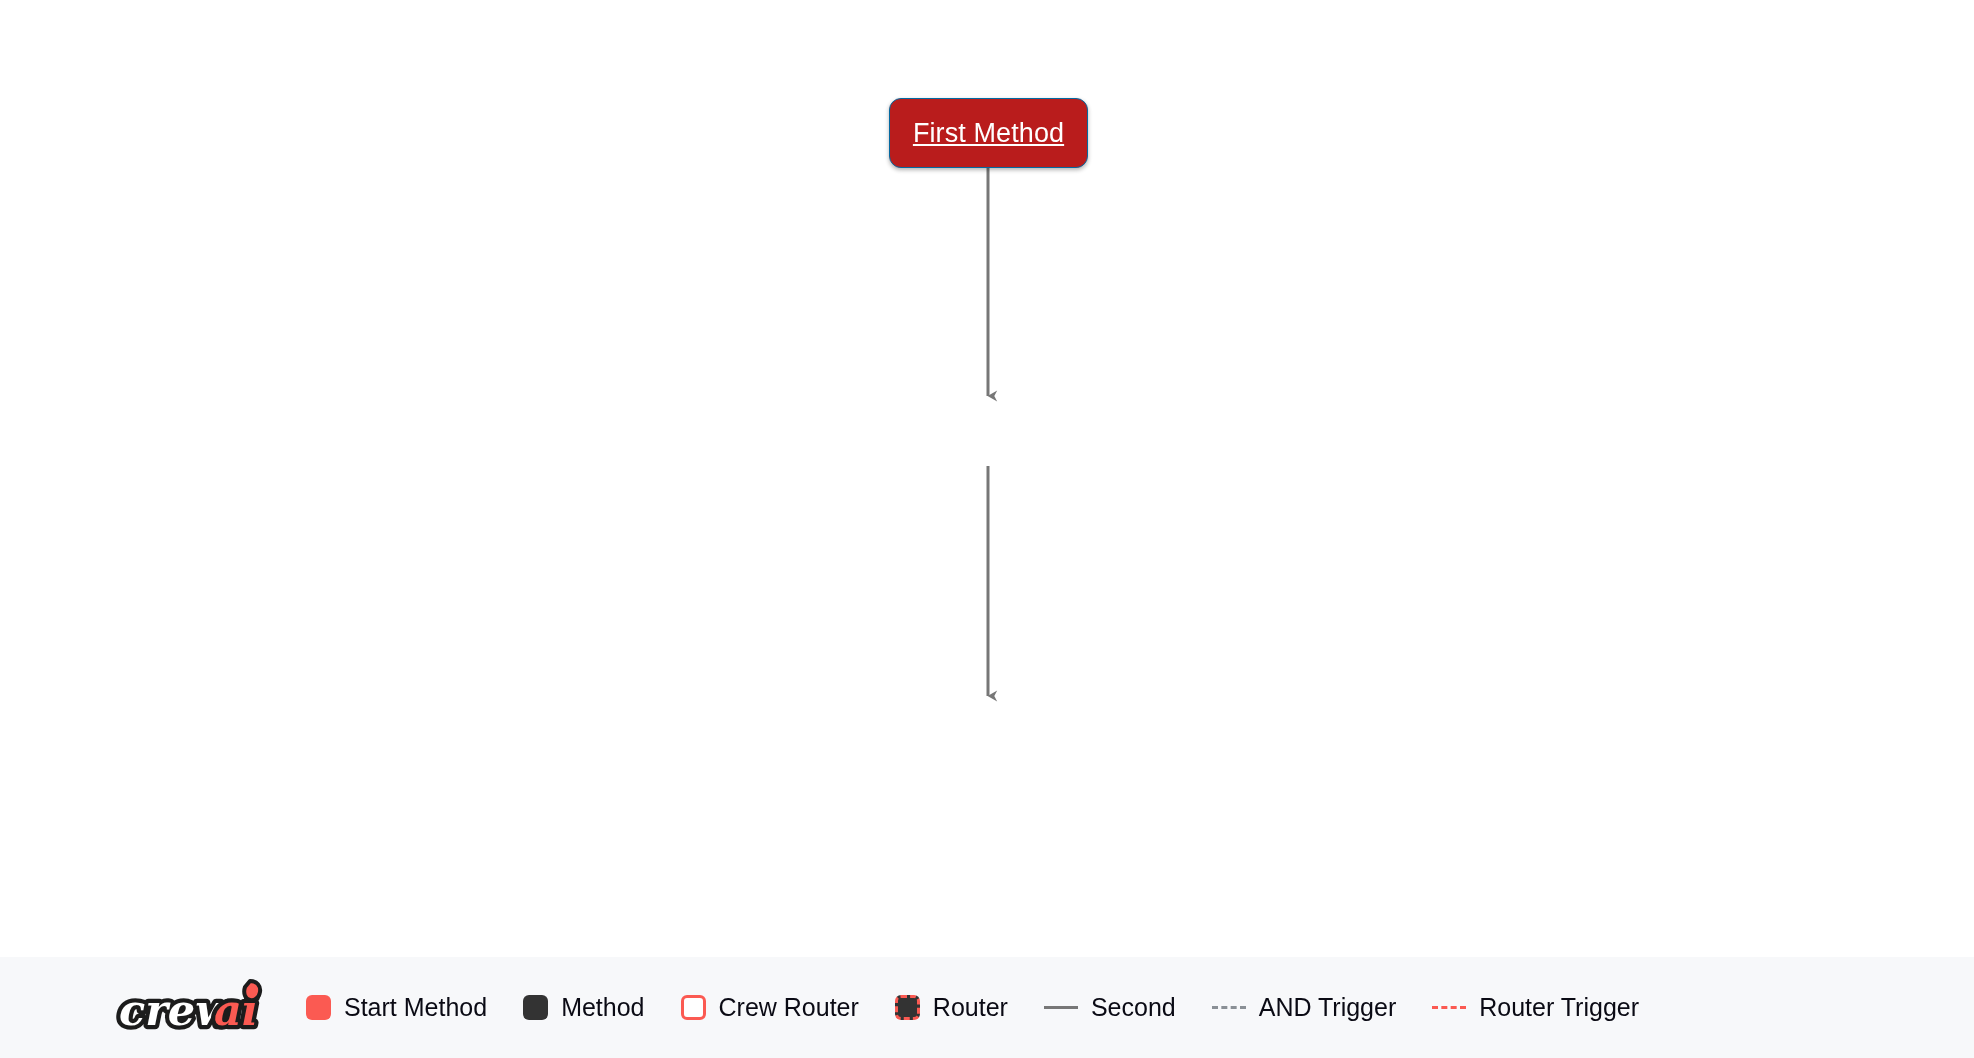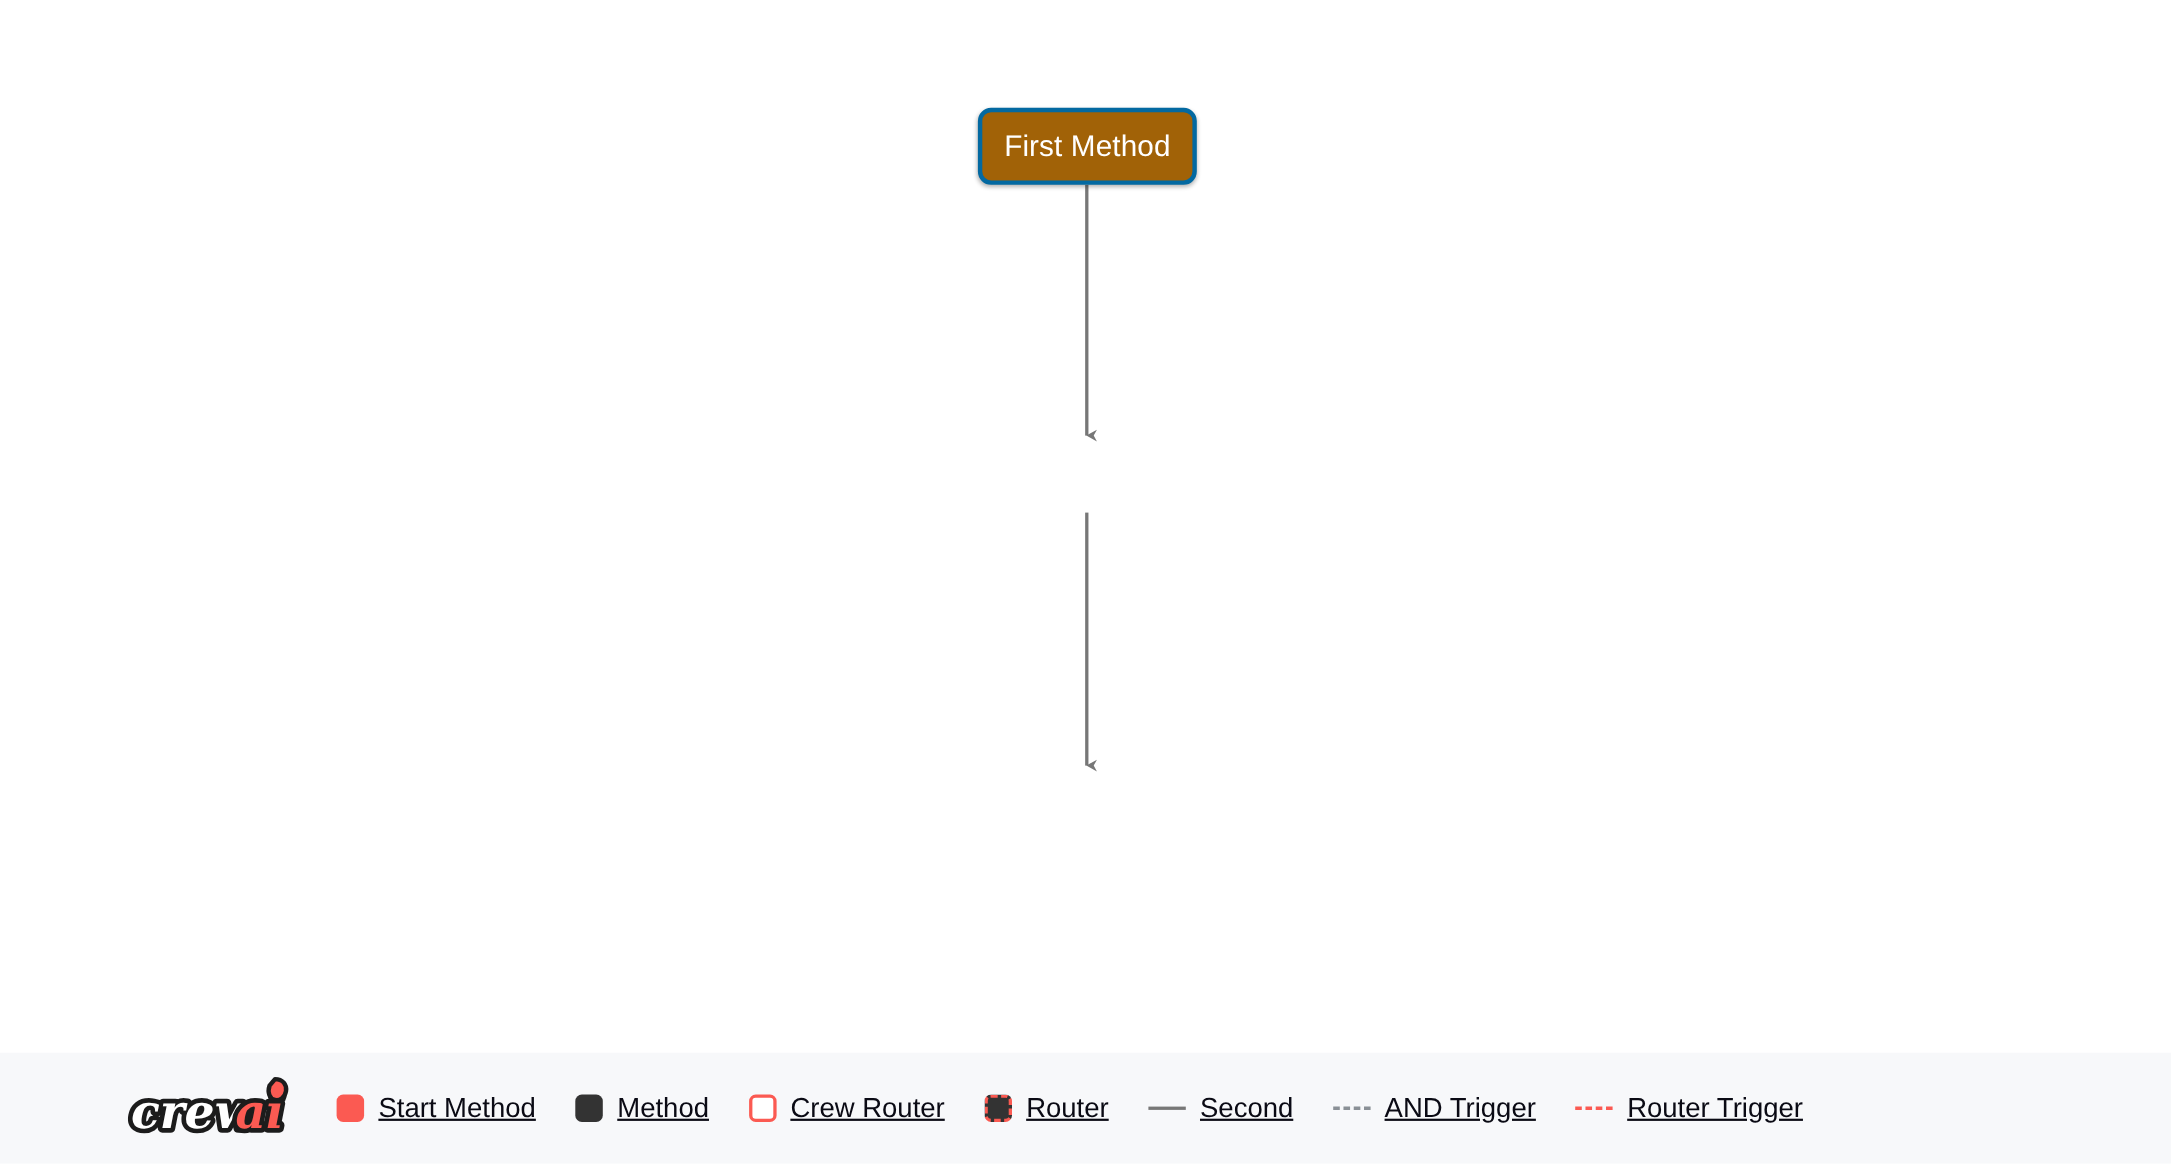--- a/index.html
+++ b/index.html
@@ -45,22 +45,23 @@
     color: #ffffff;
     font-size: 27px;
     line-height: 1;
     letter-spacing: 0.1px;
     white-space: nowrap;
     box-shadow: 0 2px 4px rgba(0,0,0,0.30);
     user-select: none;
   }
 
   .node-start {
-    background: #a16207;
-    border: 4px solid #0369a1;
+    background: #b91c1c;
+    border: 1px solid #0369a1;
+    text-decoration: underline;
   }
 
   .node-method {
     background: #333333;
     border: 1px solid #2b2b2b;
   }
 
   
   #legend-bar {
     position: absolute;
@@ -89,21 +90,20 @@
     flex: none;
     margin-right: 36px;
   }
 
   .legend-label {
     font-size: 25px;
     color: #0a0a14;
     line-height: 1;
     white-space: nowrap;
     margin-left: 13px;
-    text-decoration: underline;
   }
 
   .swatch {
     width: 25px;
     height: 25px;
     border-radius: 6px;
     flex: none;
   }
   .swatch-start  { background: #FB5A52; }
   .swatch-method { background: #333333; }

